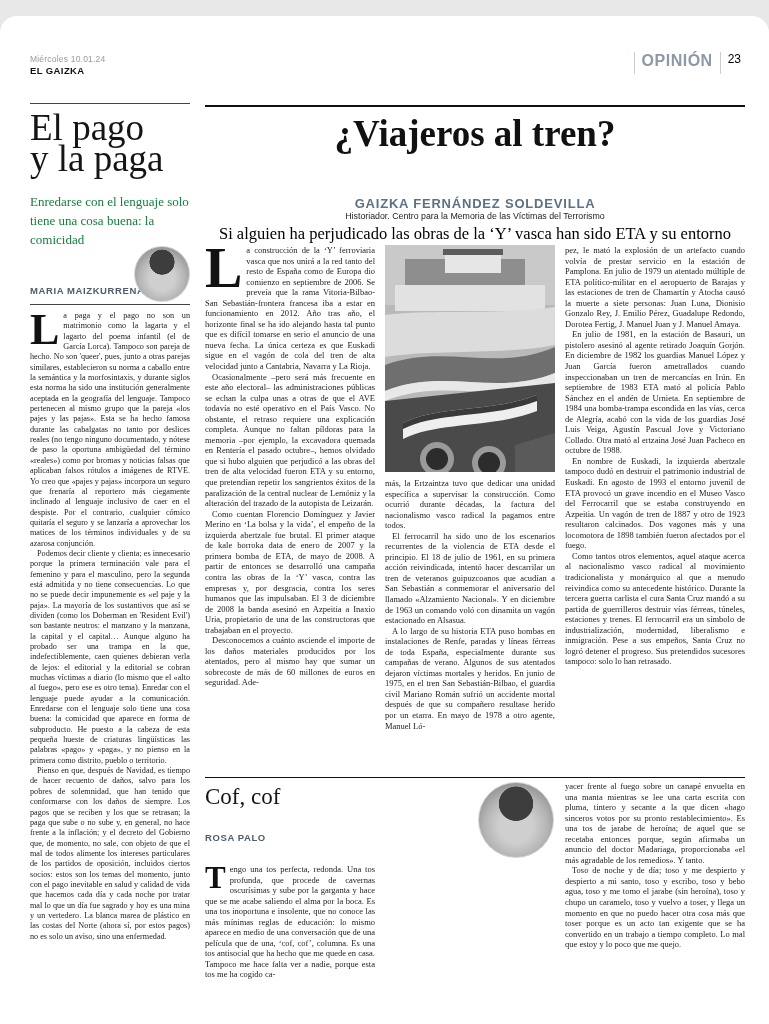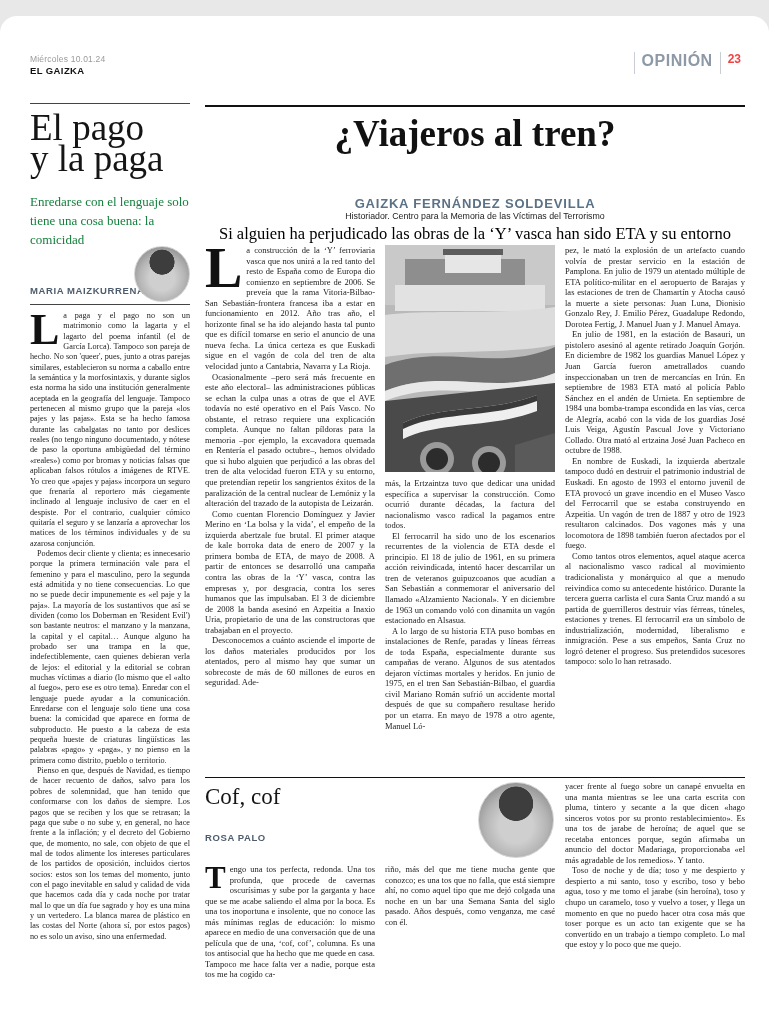--- a/index.html
+++ b/index.html
@@ -10,21 +10,21 @@
     border-radius:17px;
   }
   .sans{font-family:"Liberation Sans",sans-serif;}
 
   
   .hdr-date{position:absolute;left:30px;top:38px;font-size:8.5px;color:#9a9a9a;letter-spacing:.2px;}
   .hdr-masthead{position:absolute;left:30px;top:49px;font-size:9.5px;font-weight:bold;color:#111;letter-spacing:.4px;}
   .hdr-right{position:absolute;right:28px;top:36px;display:flex;align-items:flex-start;gap:7px;}
   .hdr-vbar{width:1px;height:22px;background:#c9ced4;}
   .hdr-section{font-size:16px;font-weight:bold;color:#8d99a6;letter-spacing:.5px;}
-  .hdr-pageno{font-size:12px;font-weight:bold;color:#ef4444;}
+  .hdr-pageno{font-size:12px;font-weight:normal;color:#000000;}
 
   
   .rule{position:absolute;background:#111;}
   .rule-left-top{left:30px;top:87px;width:160px;height:1px;background:#444;}
   .rule-main-top{left:205px;top:89px;width:540px;height:2px;}
   .rule-articles{left:205px;top:761px;width:540px;height:1px;}
   .rule-left-author{left:30px;top:288px;width:160px;height:1px;background:#444;}
 
   
   .la-title{position:absolute;left:30px;top:96px;width:170px;font-size:37px;line-height:31px;color:#151515;}
@@ -153,20 +153,19 @@
   </div>
 
   <div class="cof-title">Cof, cof</div>
   <div class="cof-author sans">ROSA PALO</div>
   <div class="avatar cof-avatar"></div>
 
   <div class="cof-col cof-col1">
     <p class="para"><span class="dropcap dc-cof">T</span><span>engo una tos perfecta, redonda. Una tos profunda, que procede de cavernas oscurísimas y sube por la garganta y hace que se me acabe saliendo el alma por la boca. Es una tos inoportuna e insolente, que no conoce las más mínimas reglas de educación: lo mismo aparece en medio de una conversación que de una película que de una, ‘cof, cof’, columna. Es una tos antisocial que ha hecho que me quede en casa. Tampoco me hace falta ver a nadie, porque esta tos me ha cogido ca-</span></p>
   </div>
   <div class="cof-col cof-col2">
-    <p class="para">riño, más del que me tiene mucha gente que conozco; es una tos que no falla, que está siempre ahí, no como aquel tipo que me dejó colgada una noche en un bar una Semana Santa del siglo pasado. Años después, como venganza, me casé con él.</p>
   </div>
   <div class="cof-col cof-col3">
     <p class="para">yacer frente al fuego sobre un canapé envuelta en una manta mientras se lee una carta escrita con pluma, tintero y secante a la que dicen «hago sinceros votos por su pronto restablecimiento». Es una tos de jarabe de heroína; de aquel que se recetaba entonces porque, según afirmaba un anuncio del doctor Madariaga, proporcionaba «el más agradable de los remedios». Y tanto.</p>
     <p class="para">Toso de noche y de día; toso y me despierto y despierto a mi santo, toso y escribo, toso y bebo agua, toso y me tomo el jarabe (sin heroína), toso y chupo un caramelo, toso y vuelvo a toser, y llega un momento en que no puedo hacer otra cosa más que toser porque es un acto tan exigente que se ha convertido en un trabajo a tiempo completo. Lo mal que estoy y lo poco que me quejo.</p>
   </div>
 
 </div>
 
 </body></html>

